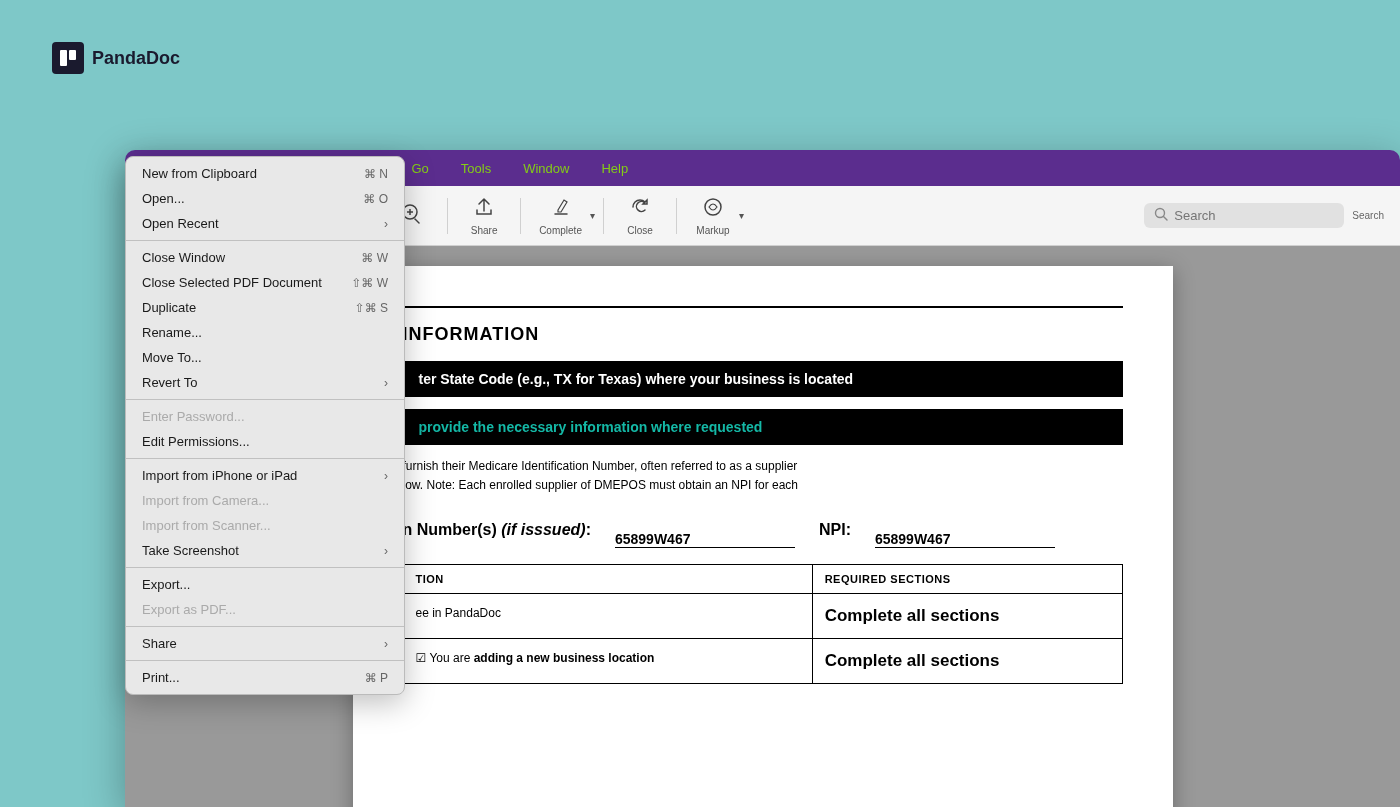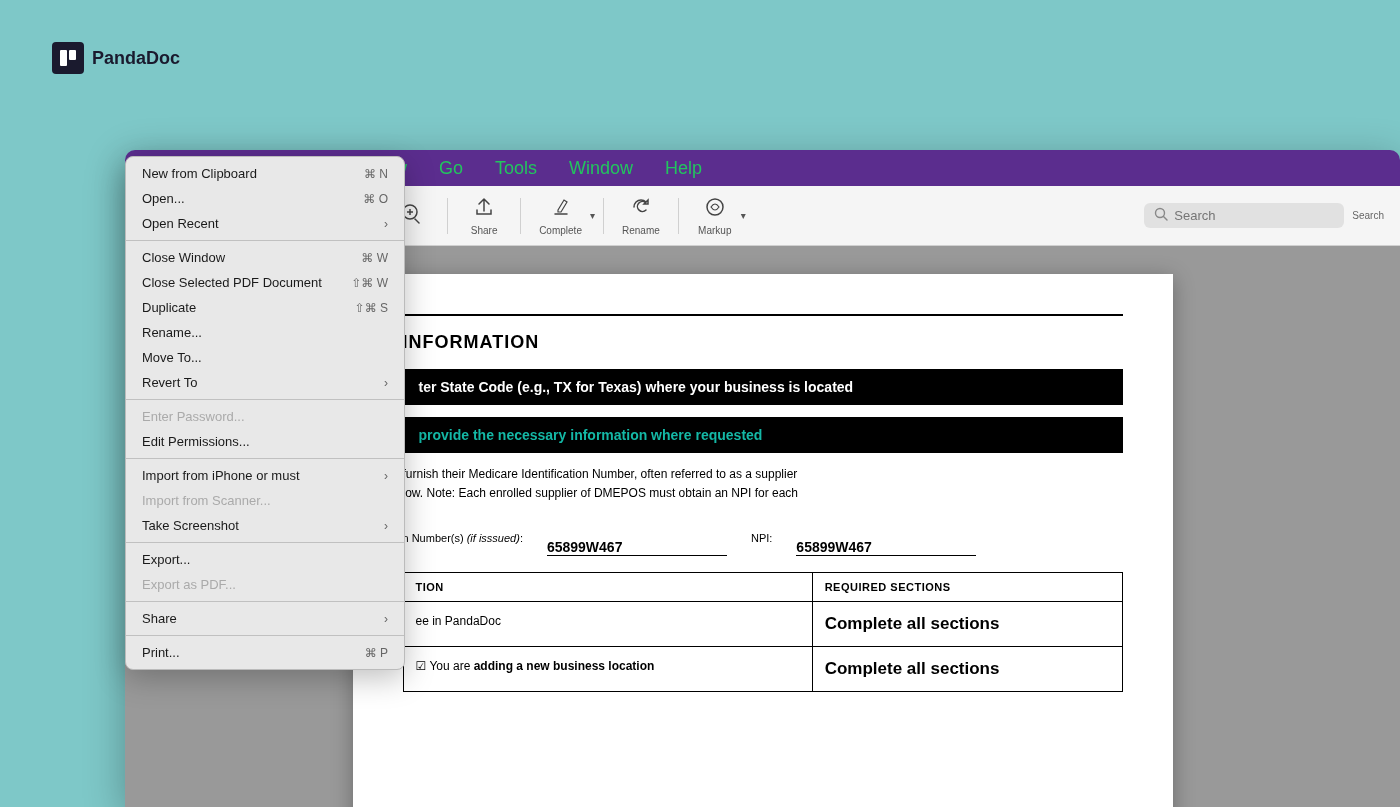--- a/index.html
+++ b/index.html
@@ -64,22 +64,22 @@
       color: white;
       font-size: 16px;
       cursor: pointer;
     }
     .menu-bar-app {
       color: white;
       font-size: 13px;
       font-weight: 600;
     }
     .menu-bar-item {
-      color: #22c55e;
-      font-size: 18px;
+      color: #84cc16;
+      font-size: 13px;
       cursor: pointer;
       padding: 2px 6px;
       border-radius: 4px;
     }
     .menu-bar-item.active {
       background: rgba(255,255,255,0.25);
     }
 
     
     .toolbar {
@@ -181,21 +181,21 @@
     }
 
     
     .document-area {
       flex: 1;
       background: #999;
       overflow: hidden;
       position: relative;
       display: flex;
       justify-content: center;
-      padding: 28px;
+      padding: 20px;
     }
 
     
     .pdf-document {
       background: white;
       width: 820px;
       min-height: 600px;
       box-shadow: 0 4px 20px rgba(0,0,0,0.3);
       padding: 40px 50px;
       position: relative;
@@ -241,22 +241,23 @@
     }
 
     .pdf-field-row {
       display: flex;
       align-items: center;
       gap: 24px;
       margin-bottom: 16px;
       font-size: 12px;
     }
     .pdf-field-label {
-      font-size: 11px;
+      font-size: 16px;
       color: #000;
+      font-weight: bold;
     }
     .pdf-field-value {
       font-size: 14px;
       font-weight: 600;
     }
     .pdf-field-underline {
       border-bottom: 1px solid #000;
       min-width: 180px;
       display: inline-block;
       margin-top: 20px;
@@ -452,21 +453,21 @@
     <span class="toolbar-markup-arrow">▾</span>
 
     <div class="toolbar-divider"></div>
 
     <div class="toolbar-btn">
       <span class="icon">
         <svg width="22" height="22" viewBox="0 0 22 22" fill="none">
           <path d="M4 11a7 7 0 0 1 7-7 7 7 0 0 1 5 2.1L18 4v4h-4l1.5-1.5A5 5 0 1 0 16 14" stroke="#444" stroke-width="1.5" stroke-linecap="round"></path>
         </svg>
       </span>
-      <span class="label">Rename</span>
+      <span class="label">Close</span>
     </div>
 
     <div class="toolbar-divider"></div>
 
     <div class="toolbar-btn">
       <span class="icon">
         <svg width="22" height="22" viewBox="0 0 22 22" fill="none">
           <circle cx="11" cy="11" r="8" stroke="#444" stroke-width="1.5"></circle>
           <path d="M7 11 Q11 5 15 11 Q11 17 7 11z" stroke="#444" stroke-width="1.2" fill="none"></path>
         </svg>
@@ -574,22 +575,25 @@
   </div>
   <div class="menu-separator"></div>
   <div class="menu-item disabled">
     <span>Enter Password...</span>
   </div>
   <div class="menu-item">
     <span>Edit Permissions...</span>
   </div>
   <div class="menu-separator"></div>
   <div class="menu-item">
-    <span>Import from iPhone or must</span>
+    <span>Import from iPhone or iPad</span>
     <span class="arrow">›</span>
+  </div>
+  <div class="menu-item disabled">
+    <span>Import from Camera...</span>
   </div>
   <div class="menu-item disabled">
     <span>Import from Scanner...</span>
   </div>
   <div class="menu-item">
     <span>Take Screenshot</span>
     <span class="arrow">›</span>
   </div>
   <div class="menu-separator"></div>
   <div class="menu-item">

